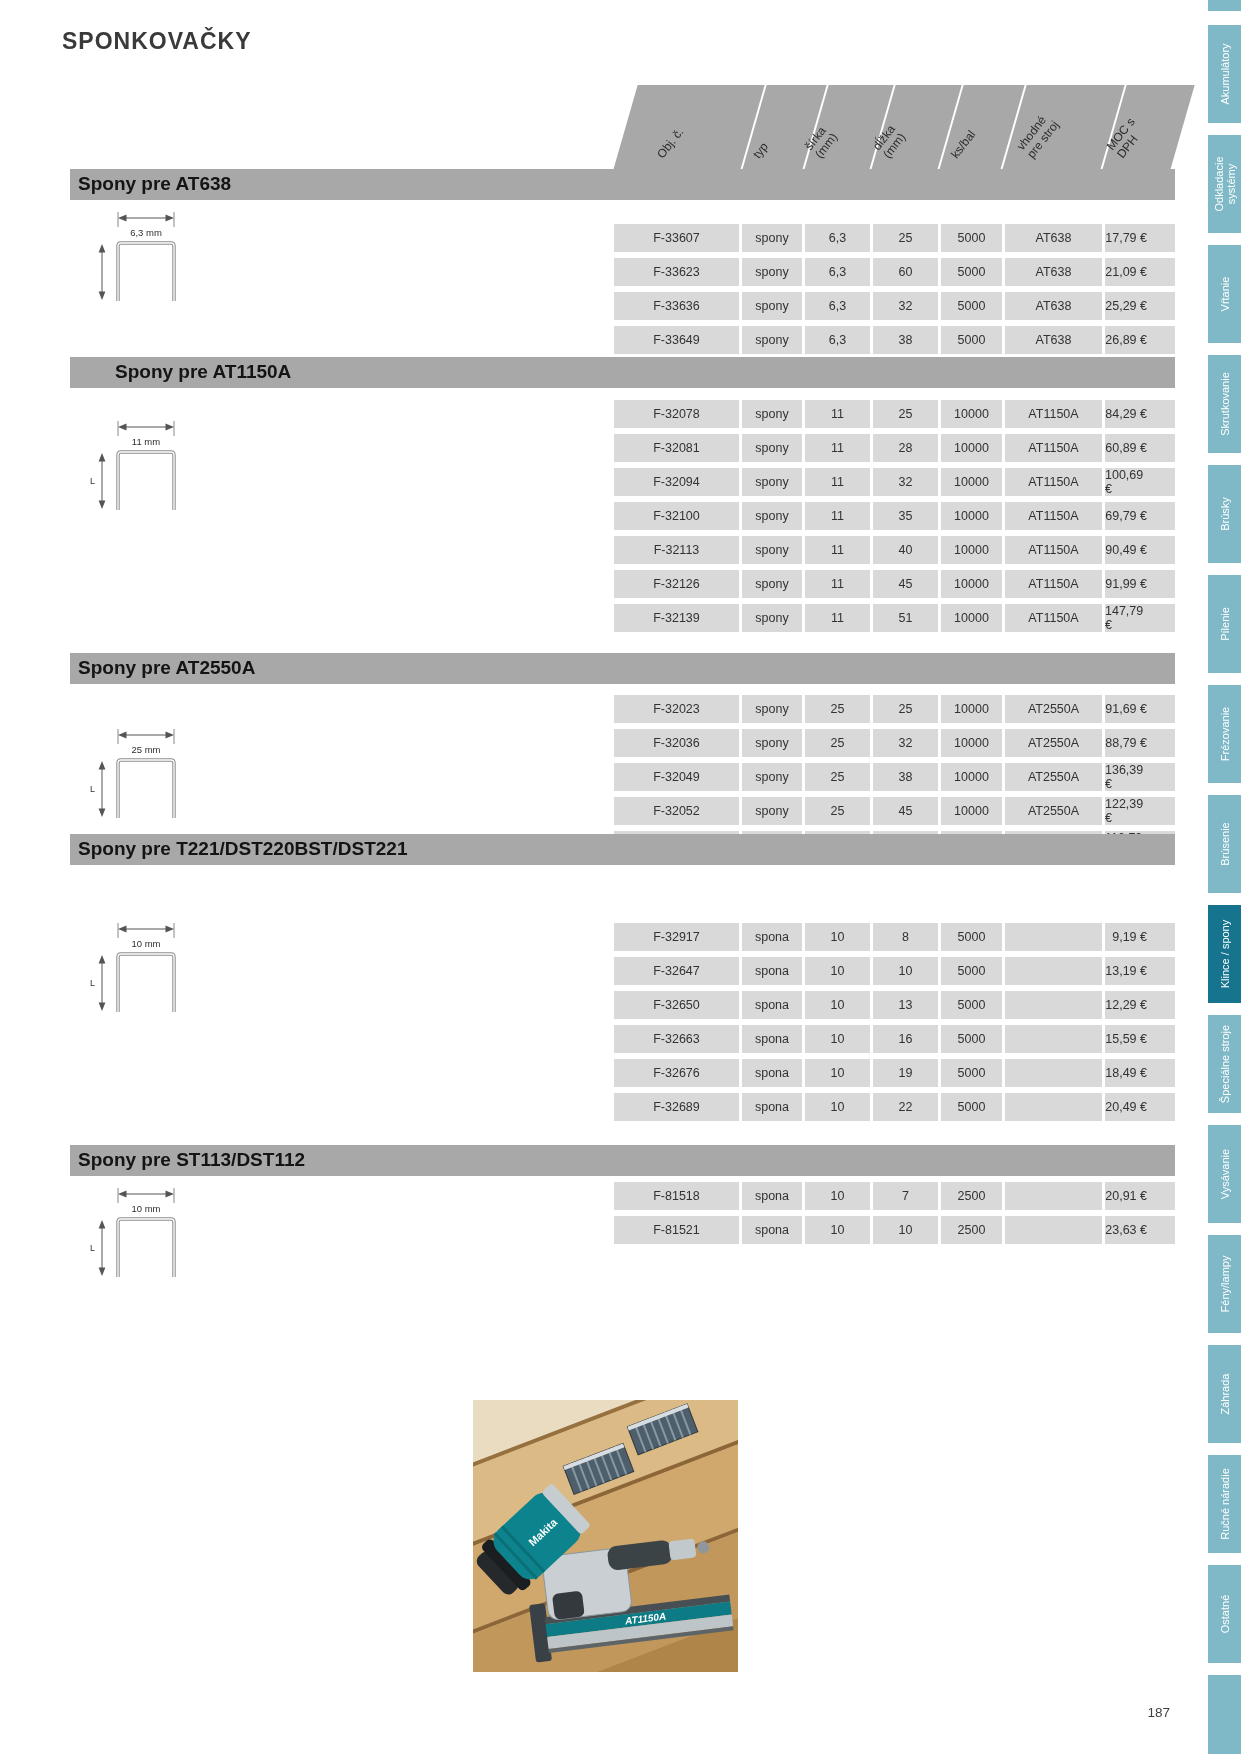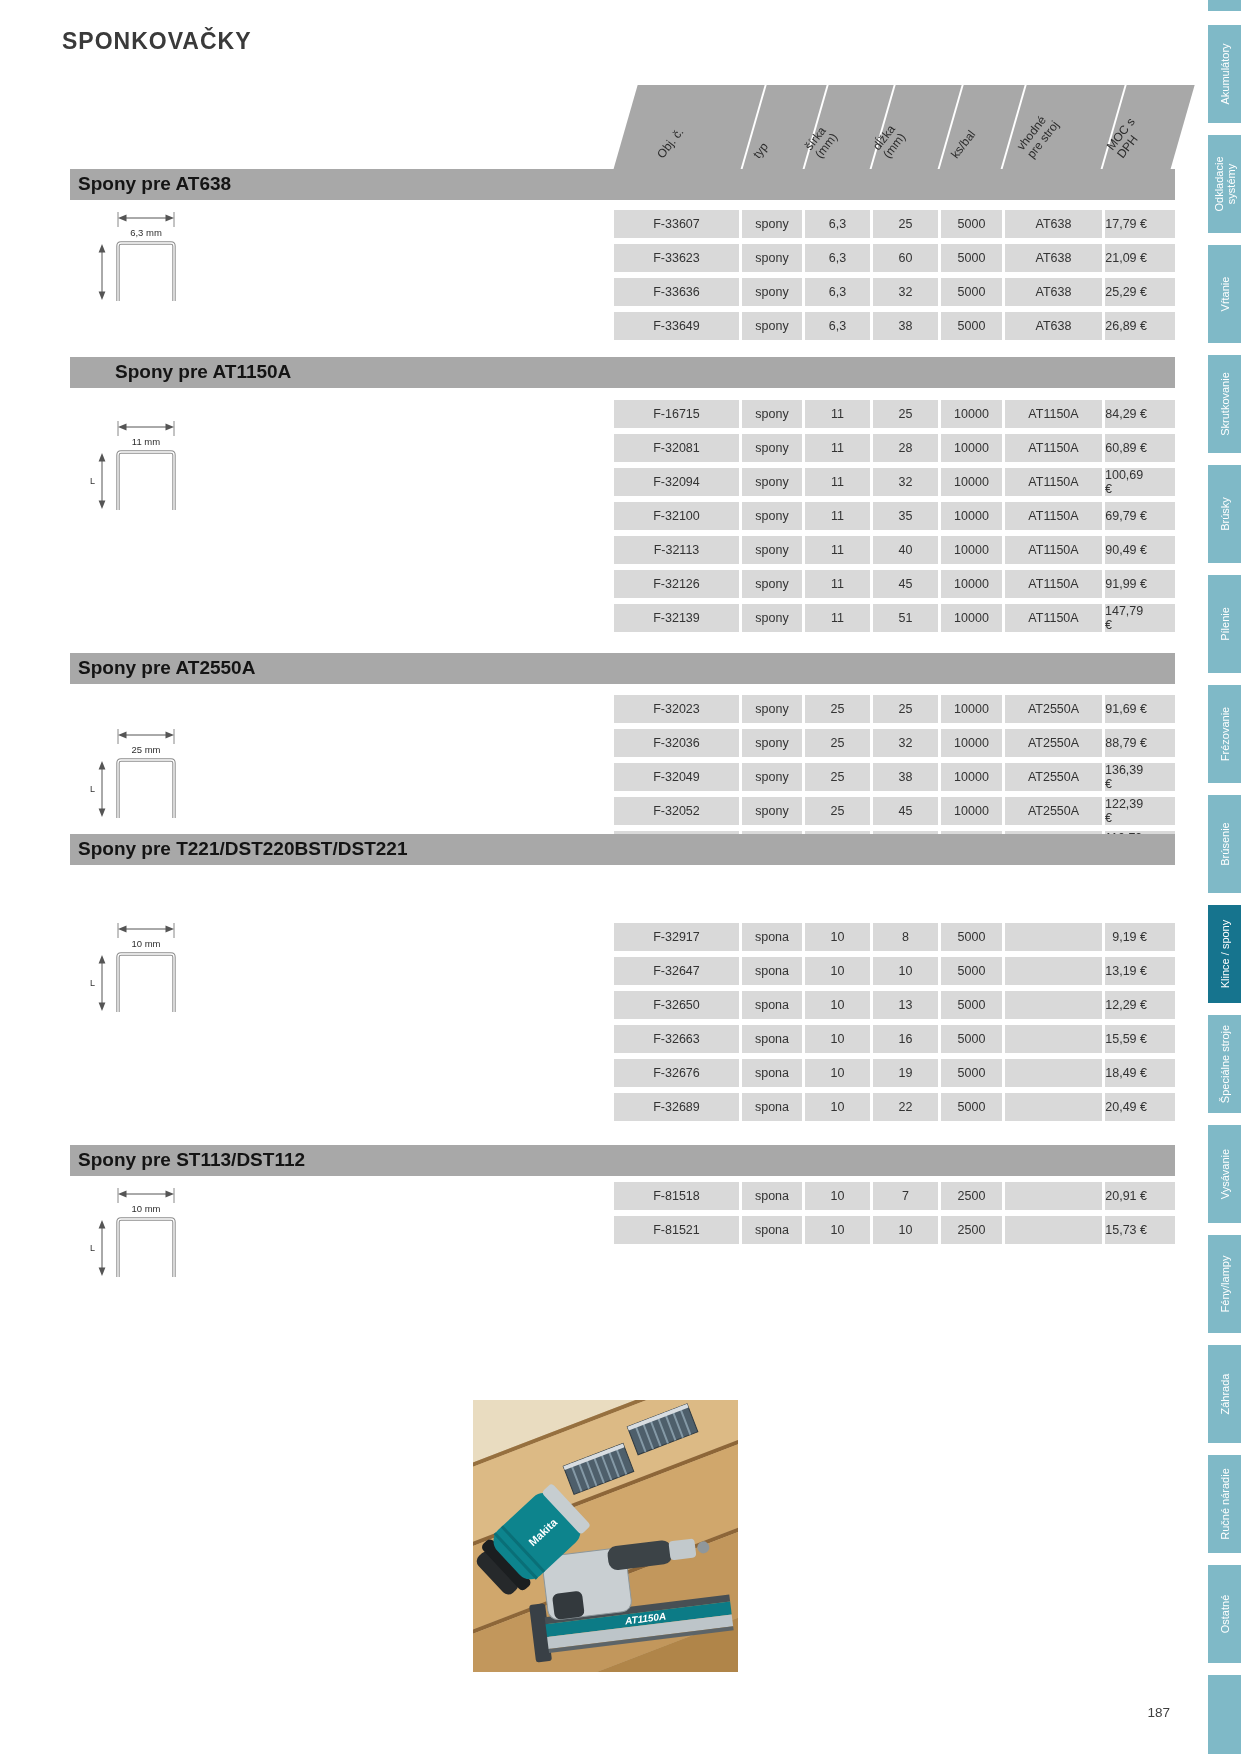--- a/index.html
+++ b/index.html
@@ -72,21 +72,21 @@
     <path d="M30 11 L38.5 7.6 L38.5 14.4 Z" fill="#555"></path>
     <path d="M86 11 L77.5 7.6 L77.5 14.4 Z" fill="#555"></path>
     <text x="58" y="29" font-size="9.5" fill="#2f2f2f" text-anchor="middle">6,3 mm</text>
     <path d="M30 94 V39 Q30 36 33 36 H83 Q86 36 86 39 V94" fill="none" stroke="#8d8d8d" stroke-width="3.4"></path>
     <path d="M30 94 V39 Q30 36 33 36 H83 Q86 36 86 39 V94" fill="none" stroke="#ffffff" stroke-width="1.3"></path>
     <path d="M14 45 V85" stroke="#555" stroke-width="1"></path>
     <path d="M14 37 L10.6 45.5 L17.4 45.5 Z" fill="#555"></path>
     <path d="M14 93 L10.6 84.5 L17.4 84.5 Z" fill="#555"></path>
 
   </svg></div>
-      <div class="tgrid" style="top: 210px; grid-template-columns: 125px 60px 65px 65px 61px 97px 70px;">
+      <div class="tgrid" style="top: 224px; grid-template-columns: 125px 60px 65px 65px 61px 97px 70px;">
         <div class="cell">F-33607</div>
         <div class="cell">spony</div>
         <div class="cell">6,3</div>
         <div class="cell">25</div>
         <div class="cell">5000</div>
         <div class="cell">AT638</div>
         <div class="cell price">17,79 €</div>
         <div class="cell">F-33623</div>
         <div class="cell">spony</div>
         <div class="cell">6,3</div>
@@ -119,21 +119,21 @@
     <path d="M86 11 L77.5 7.6 L77.5 14.4 Z" fill="#555"></path>
     <text x="58" y="29" font-size="9.5" fill="#2f2f2f" text-anchor="middle">11 mm</text>
     <path d="M30 94 V39 Q30 36 33 36 H83 Q86 36 86 39 V94" fill="none" stroke="#8d8d8d" stroke-width="3.4"></path>
     <path d="M30 94 V39 Q30 36 33 36 H83 Q86 36 86 39 V94" fill="none" stroke="#ffffff" stroke-width="1.3"></path>
     <path d="M14 45 V85" stroke="#555" stroke-width="1"></path>
     <path d="M14 37 L10.6 45.5 L17.4 45.5 Z" fill="#555"></path>
     <path d="M14 93 L10.6 84.5 L17.4 84.5 Z" fill="#555"></path>
     <text x="2" y="68" font-size="9" fill="#333">L</text>
   </svg></div>
       <div class="tgrid" style="top: 400px; grid-template-columns: 125px 60px 65px 65px 61px 97px 70px;">
-        <div class="cell">F-16715</div>
+        <div class="cell">F-32078</div>
         <div class="cell">spony</div>
         <div class="cell">11</div>
         <div class="cell">25</div>
         <div class="cell">10000</div>
         <div class="cell">AT1150A</div>
         <div class="cell price">84,29 €</div>
         <div class="cell">F-32081</div>
         <div class="cell">spony</div>
         <div class="cell">11</div>
         <div class="cell">28</div>
@@ -312,21 +312,21 @@
         <div class="cell">7</div>
         <div class="cell">2500</div>
         <div class="cell"></div>
         <div class="cell price">20,91 €</div>
         <div class="cell">F-81521</div>
         <div class="cell">spona</div>
         <div class="cell">10</div>
         <div class="cell">10</div>
         <div class="cell">2500</div>
         <div class="cell"></div>
-        <div class="cell price">15,73 €</div>
+        <div class="cell price">23,63 €</div>
       </div>
     </div>
 
   <div class="photo">
     <svg width="265" height="272" viewBox="0 0 265 272">
       <rect width="265" height="272" fill="#cdb28a"></rect>
       <g transform="rotate(-21 132 136)">
         <rect x="-90" y="-80" width="460" height="100" fill="#e9dcc0"></rect>
         <rect x="-90" y="20" width="460" height="4" fill="#96703f"></rect>
         <rect x="-90" y="24" width="460" height="70" fill="#dcba85"></rect>

